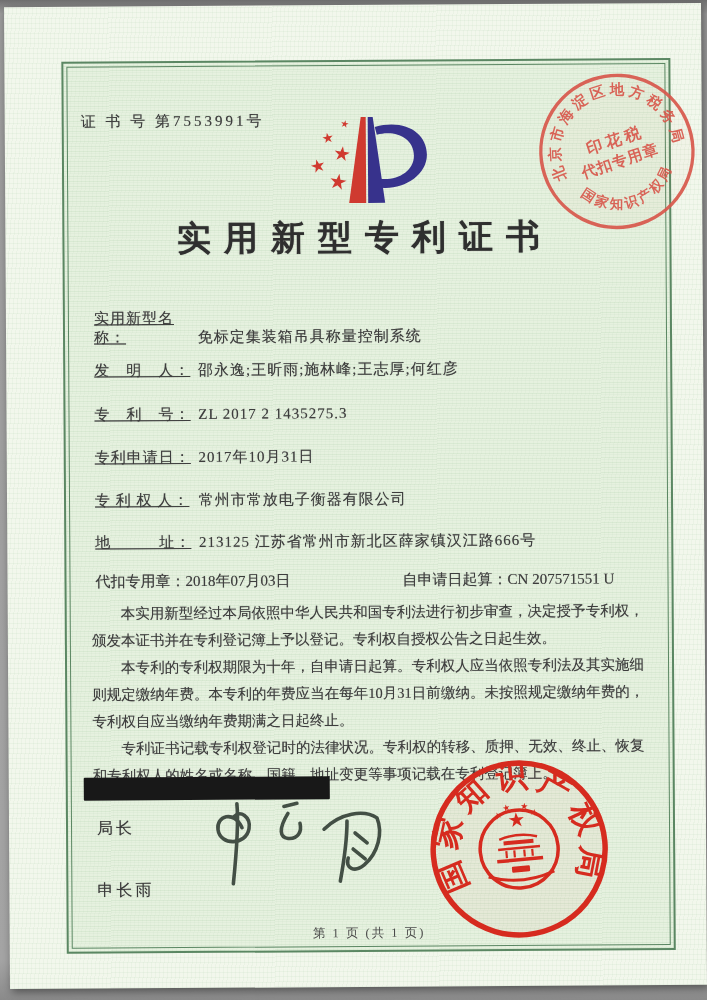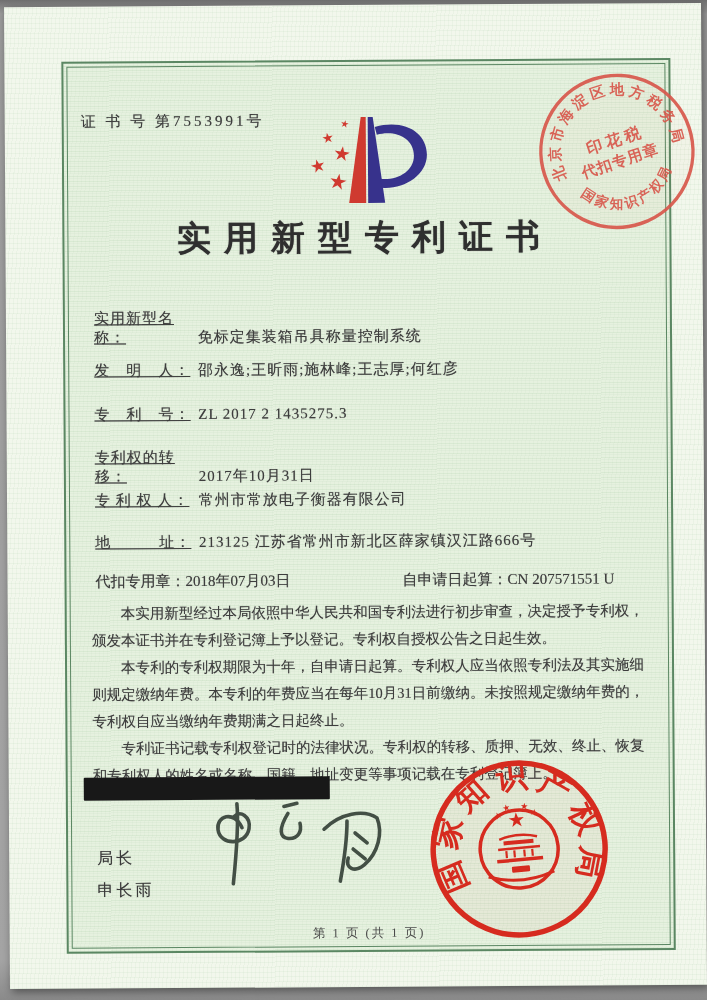--- a/index.html
+++ b/index.html
@@ -106,21 +106,21 @@
     </div>
     <div class="abs txt field-row" style="top:355px">
       <span class="flabel">发　明　人：</span>
       <span class="fvalue">邵永逸;王昕雨;施林峰;王志厚;何红彦</span>
     </div>
     <div class="abs txt field-row" style="top:399px">
       <span class="flabel">专　利　号：</span>
       <span class="fvalue">ZL 2017 2 1435275.3</span>
     </div>
     <div class="abs txt field-row" style="top:442px">
-      <span class="flabel">专利权的转移：</span>
+      <span class="flabel">专利申请日：</span>
       <span class="fvalue">2017年10月31日</span>
     </div>
     <div class="abs txt field-row" style="top:485px">
       <span class="flabel">专 利 权 人：</span>
       <span class="fvalue">常州市常放电子衡器有限公司</span>
     </div>
     <div class="abs txt field-row" style="top:527px">
       <span class="flabel">地　　　址：</span>
       <span class="fvalue">213125 江苏省常州市新北区薛家镇汉江路666号</span>
     </div>
@@ -133,21 +133,21 @@
     </div>
 
     <div class="abs paras">
       <p>本实用新型经过本局依照中华人民共和国专利法进行初步审查，决定授予专利权，颁发本证书并在专利登记簿上予以登记。专利权自授权公告之日起生效。</p>
       <p>本专利的专利权期限为十年，自申请日起算。专利权人应当依照专利法及其实施细则规定缴纳年费。本专利的年费应当在每年10月31日前缴纳。未按照规定缴纳年费的，专利权自应当缴纳年费期满之日起终止。</p>
       <p>专利证书记载专利权登记时的法律状况。专利权的转移、质押、无效、终止、恢复和专利权人的姓名或名称、国籍、地址变更等事项记载在专利登记簿上。</p>
     </div>
 
     <div class="abs redaction"></div>
 
-    <div class="abs txt officer" style="top:842px">局长</div>
+    <div class="abs txt officer" style="top:812px">局长</div>
     <div class="abs txt officer" style="top:874px">申长雨</div>
 
     <svg class="abs sig-svg" width="190" height="100" viewBox="0 0 190 100">
       <g fill="none" stroke="#434f45" stroke-width="3.6" stroke-linecap="round" stroke-linejoin="round">
         <path d="M38,34 C30,16 12,22 14,36 C16,52 42,52 45,35 C47,23 36,16 30,23"></path>
         <path d="M33,10 C35,32 32,62 29,90"></path>
         <path d="M84,20 C74,36 76,44 84,45 C94,46 98,38 96,30"></path>
         <path d="M80,13 L93,10"></path>
         <path d="M120,36 C136,20 160,16 173,25 C179,40 174,60 160,72 C150,80 141,75 144,65"></path>
         <path d="M143,28 C143,50 139,72 136,88"></path>

